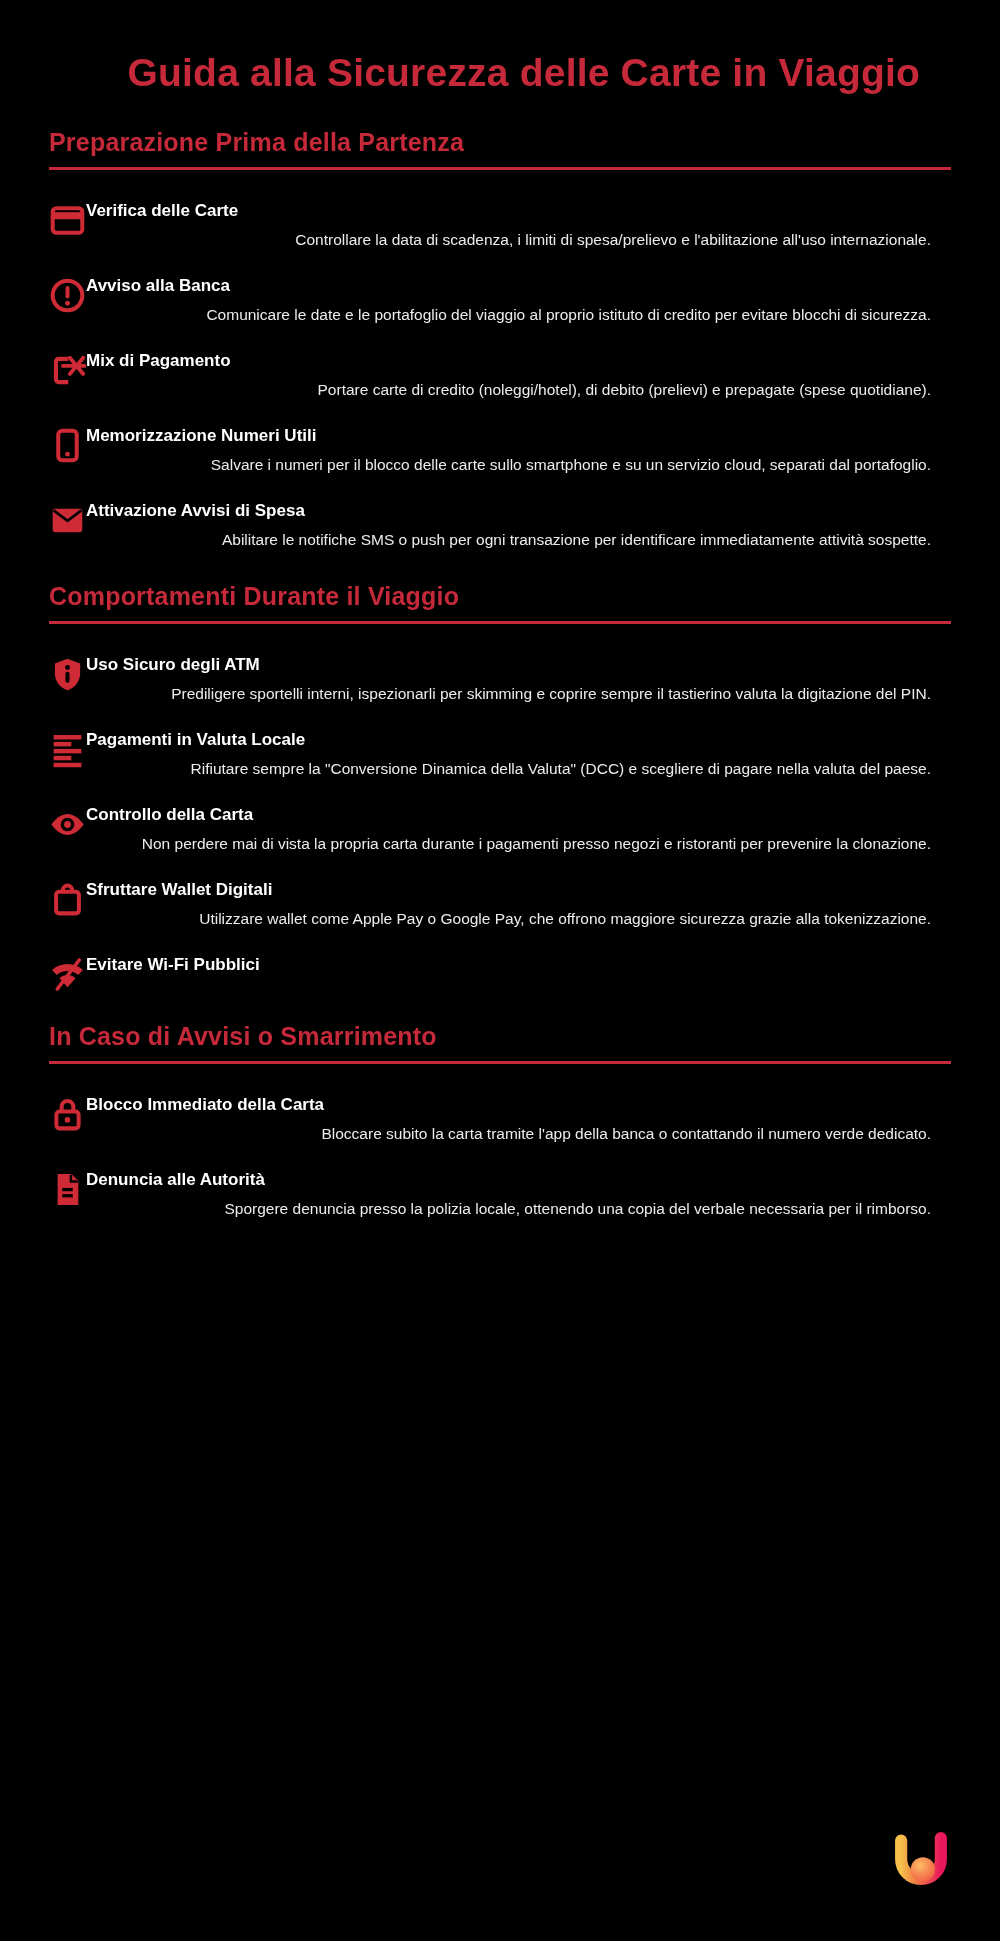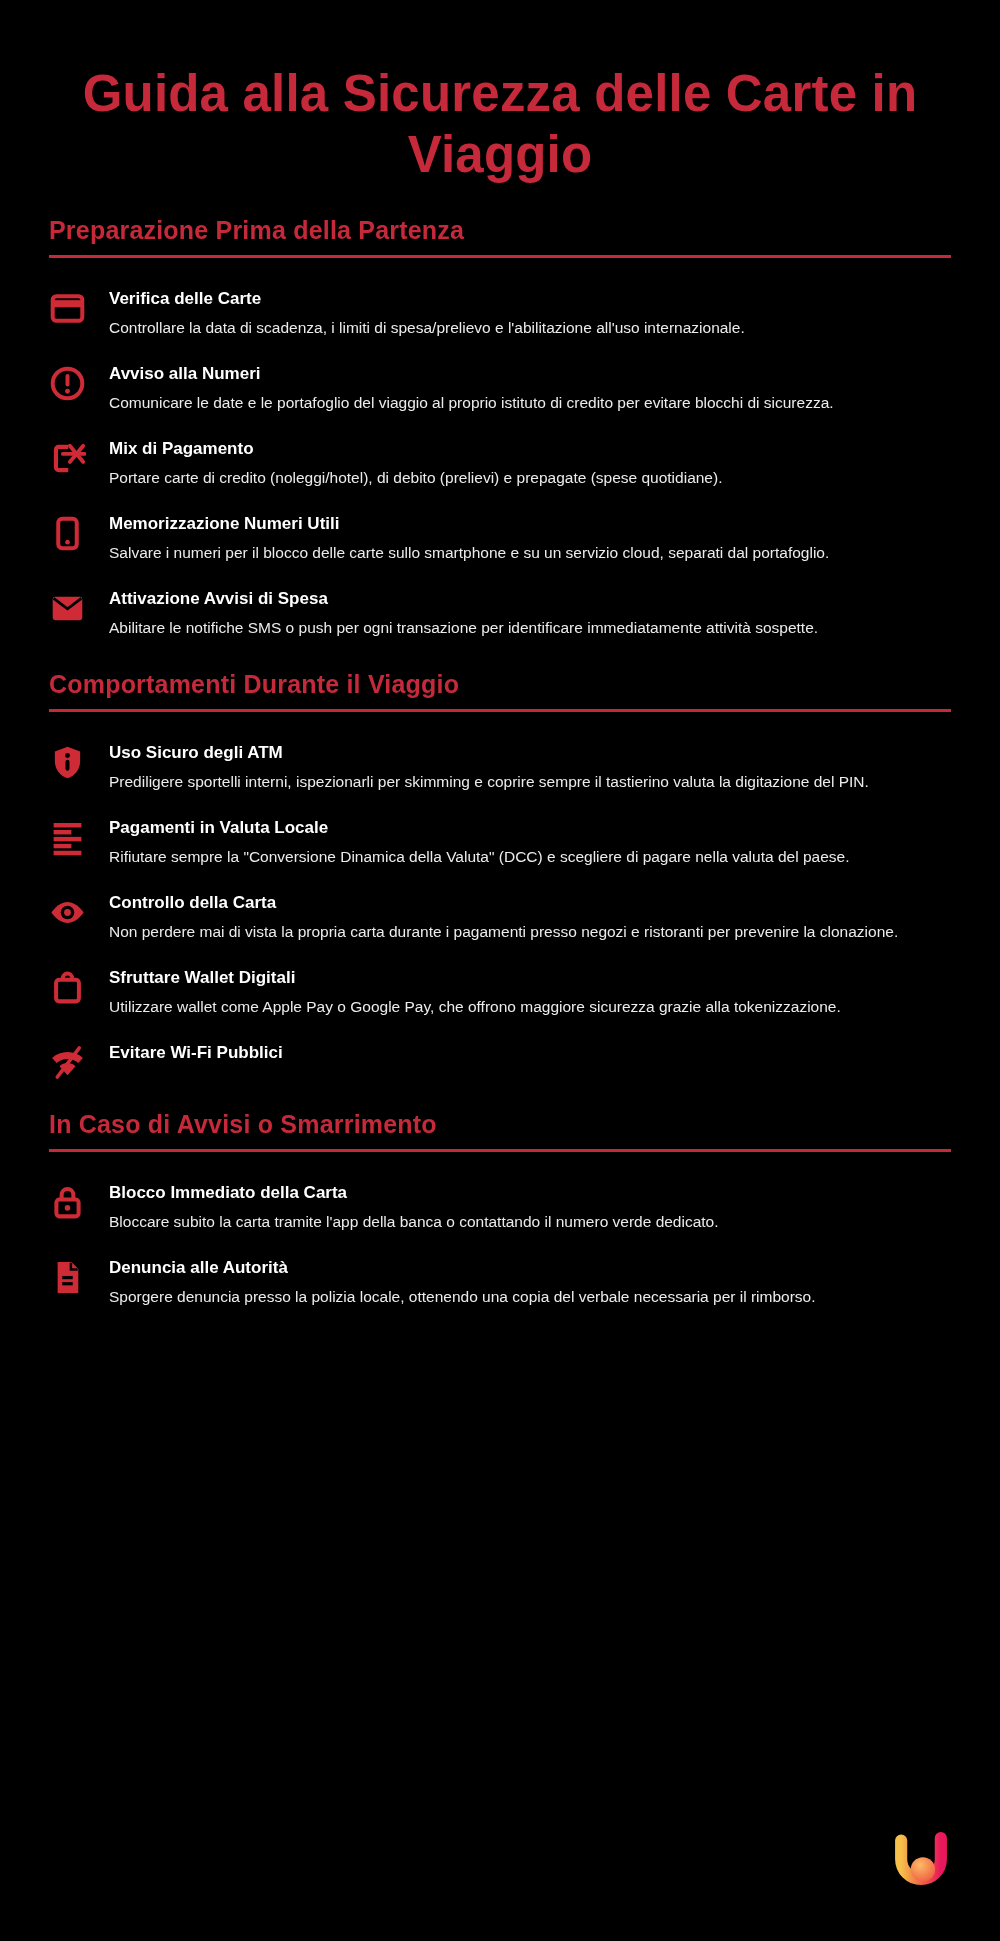--- a/index.html
+++ b/index.html
@@ -8,64 +8,65 @@
     width:1000px; height:1941px;
     background:var(--bg,#000);
     font-family:"Liberation Sans", sans-serif;
     position:relative;
     overflow:hidden;
   }
   .page { padding:50px 49px 0 49px; }
 
   .main-title {
     color:var(--accent);
-    font-size:51px;
+    font-size:39px;
     font-weight:800;
     line-height:1.2;
-    text-align:center;
+    text-align:right;
     max-width:840px;
-    margin:13px auto 30px auto;
+    margin:0 auto 30px auto;
     letter-spacing:.2px;
   }
 
   .section { margin-top:28px; }
   .section-title {
     color:var(--accent);
     font-size:25px;
     font-weight:700;
     line-height:30px;
     letter-spacing:.2px;
   }
   .section-rule {
     border:none;
     border-top:3px solid var(--accent);
     margin-top:10px;
   }
   .items { margin-top:30px; }
 
-  .item { display:flex; gap:23px; margin-bottom:22px; }
+  .item { display:flex; margin-bottom:22px; }
   .item-icon {
     width:37px; height:37px; flex:0 0 37px;
     color:var(--icon);
     margin-top:2px;
   }
   .item-icon svg { width:100%; height:100%; display:block; }
   .item-body { flex:1 1 auto; min-width:0; }
   .item-title {
     color:#ffffff;
     font-size:17px;
     font-weight:700;
     line-height:22px;
   }
   .item-desc {
     color:#ececec;
     font-size:15.5px;
     line-height:26px;
     margin-top:5px;
     max-width:845px;
+    text-align:right;
   }
 
   .logo {
     position:absolute;
     left:889px; top:1829px;
     width:64px; height:68px;
   }
   .logo svg { width:100%; height:100%; display:block; }
 </style>
 </head>
@@ -93,21 +94,21 @@
 
   <div class="item">
     <div class="item-icon">
               <svg viewBox="0 0 24 24">
                 <circle cx="12" cy="12" r="9.6" fill="none" stroke="currentColor" stroke-width="2.6"></circle>
                 <rect x="10.7" y="5.8" width="2.6" height="8.2" rx="1.3" fill="currentColor"></rect>
                 <circle cx="12" cy="17" r="1.6" fill="currentColor"></circle>
               </svg>
             </div>
     <div class="item-body">
-      <h3 class="item-title">Avviso alla Numeri</h3>
+      <h3 class="item-title">Avviso alla Banca</h3>
       <p class="item-desc">Comunicare le date e le portafoglio del viaggio al proprio istituto di credito per evitare blocchi di sicurezza.</p>
     </div>
   </div>
 
   <div class="item">
     <div class="item-icon">
               <svg viewBox="0 0 24 24">
                 <path d="M12.5 4.5H6.3a1.8 1.8 0 0 0-1.8 1.8v11.4a1.8 1.8 0 0 0 1.8 1.8h6.2" fill="none" stroke="currentColor" stroke-width="2.7"></path>
                 <g stroke="currentColor" stroke-width="2.5" stroke-linecap="round">
                   <line x1="9" y1="9" x2="23" y2="9"></line>

